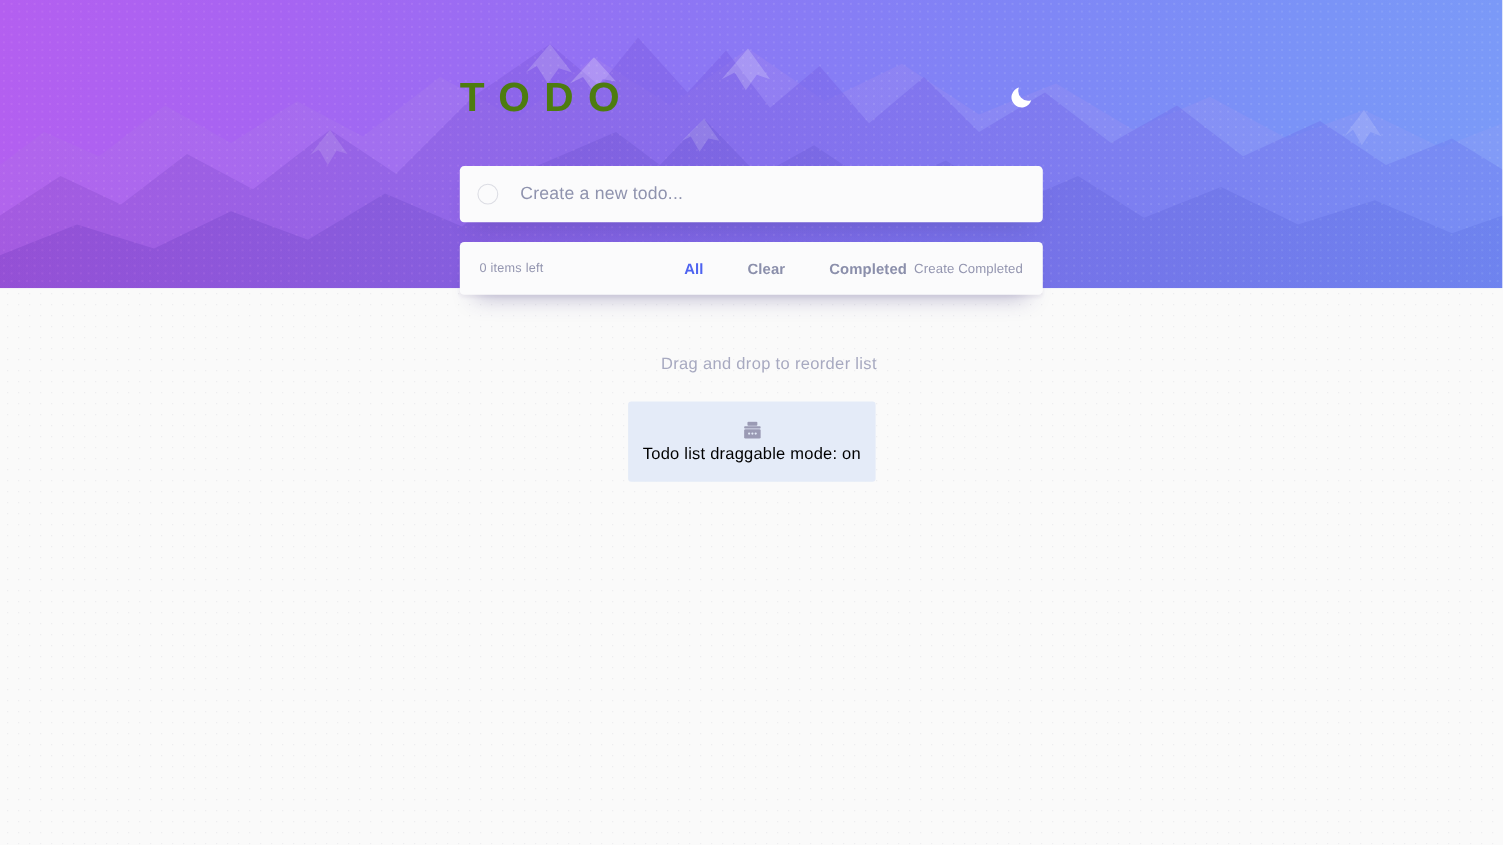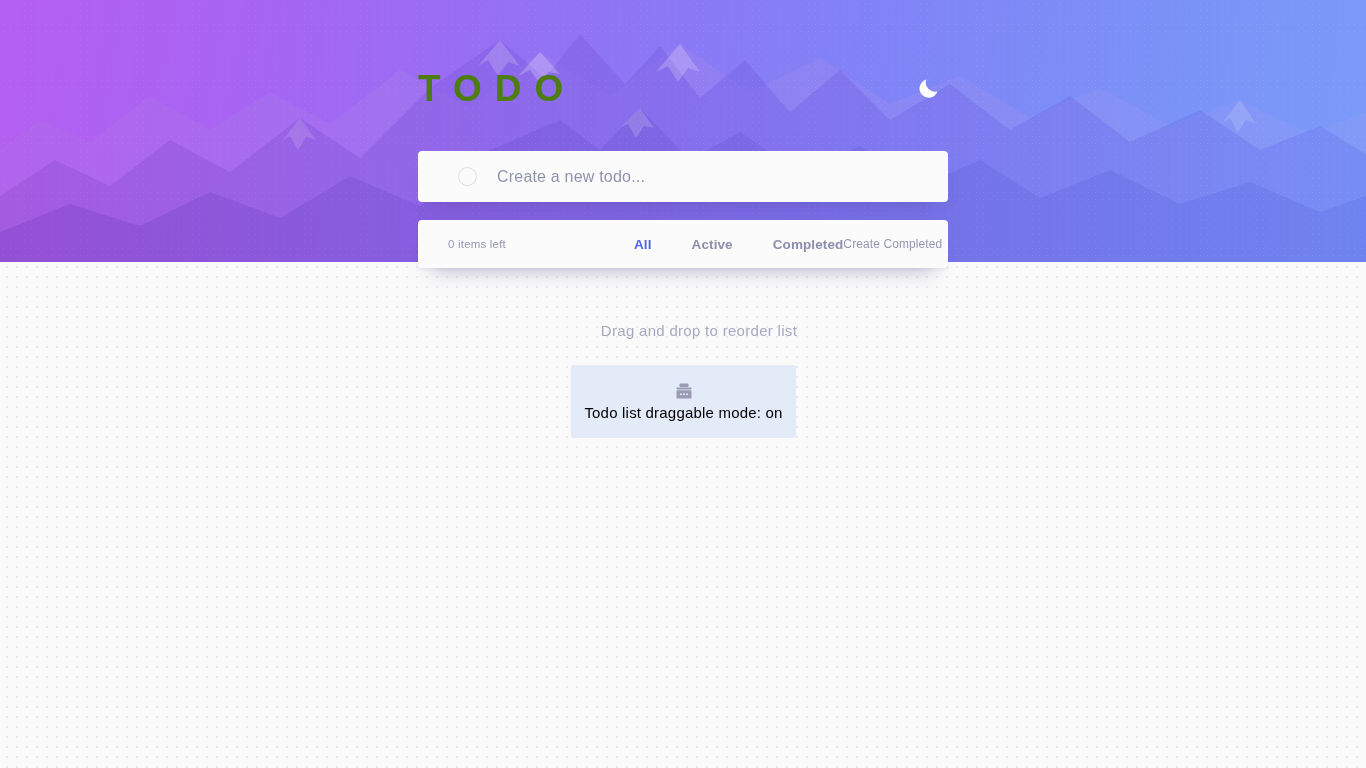--- a/index.html
+++ b/index.html
@@ -64,21 +64,21 @@
   
   .card{
     position:absolute; left:418px; width:530px;
     background:#fbfbfc;
     border-radius:4px;
     z-index:4;
   }
   #new-todo-card{
     top:151px; height:51px;
     display:flex; align-items:center;
-    padding-left:40px;
+    padding-left:16px;
     box-shadow:0 12px 22px -12px rgba(60,50,120,.30);
   }
   #new-todo-check{
     width:19px; height:19px; border-radius:50%;
     border:1px solid #dcdde4;
     flex:0 0 auto; cursor:pointer; background:transparent;
   }
   #new-todo-input{
     flex:1 1 auto;
     border:none; outline:none; background:transparent;
@@ -86,21 +86,21 @@
     font-family:"Liberation Sans", sans-serif;
     font-size:16px;
     color:#51546a;
     letter-spacing:.2px;
   }
   #new-todo-input::placeholder{ color:#8f93ae; }
 
   #filter-card{
     top:220px; height:48px;
     display:flex; align-items:center;
-    padding:0 30px;
+    padding:0 18px;
     box-shadow:0 16px 20px -14px rgba(60,50,120,.35),
                0 2px 3px rgba(60,50,120,.06);
   }
   #items-left{
     font-size:11.5px;
     color:#9496b0;
     letter-spacing:.2px;
     white-space:nowrap;
   }
   #filter-group{
@@ -206,21 +206,21 @@
 
 <div class="card" id="new-todo-card">
   <div id="new-todo-check"></div>
   <input id="new-todo-input" type="text" placeholder="Create a new todo..." style="">
 </div>
 
 <div class="card" id="filter-card">
   <span id="items-left">0 items left</span>
   <div id="filter-group">
     <button class="filter-btn is-active">All</button>
-    <button class="filter-btn">Active</button>
+    <button class="filter-btn">Clear</button>
     <button class="filter-btn">Completed</button>
   </div>
   <button id="clear-completed">Create Completed</button>
 </div>
 
 <div id="reorder-hint">Drag and drop to reorder list</div>
 
 <div id="draggable-box">
   <span id="drag-icon">
     <svg width="20" height="17" viewBox="0 0 20 17" xmlns="http://www.w3.org/2000/svg">

